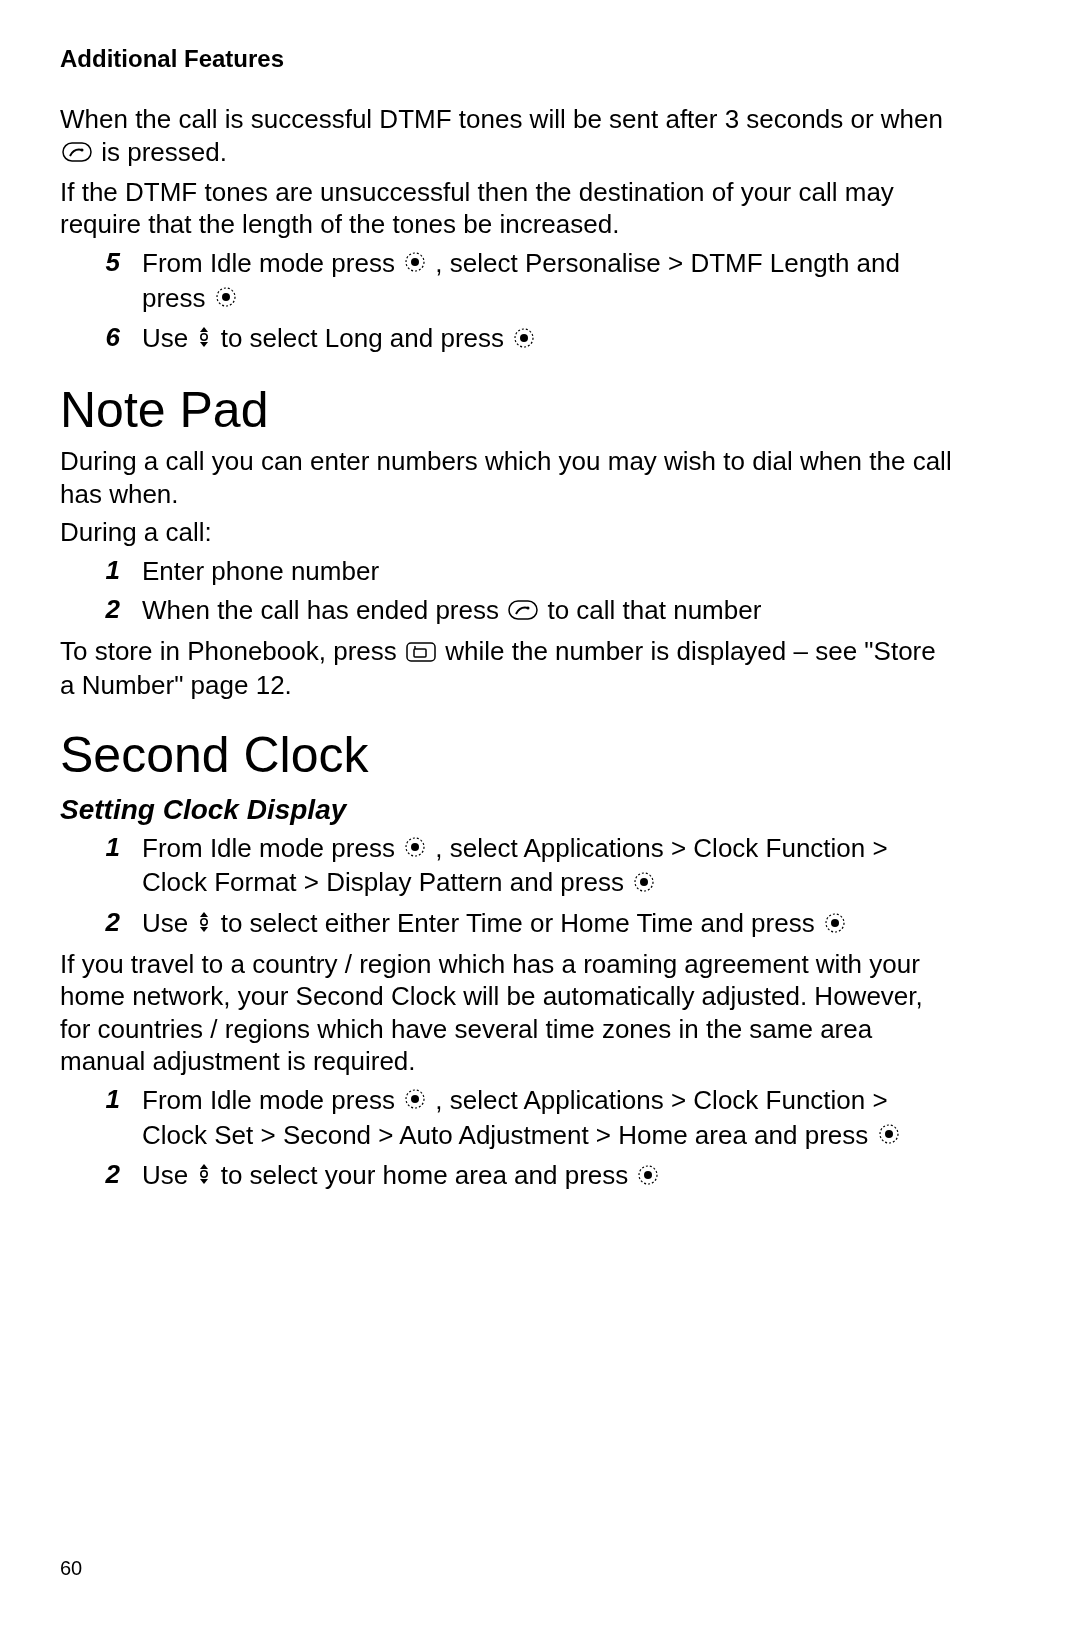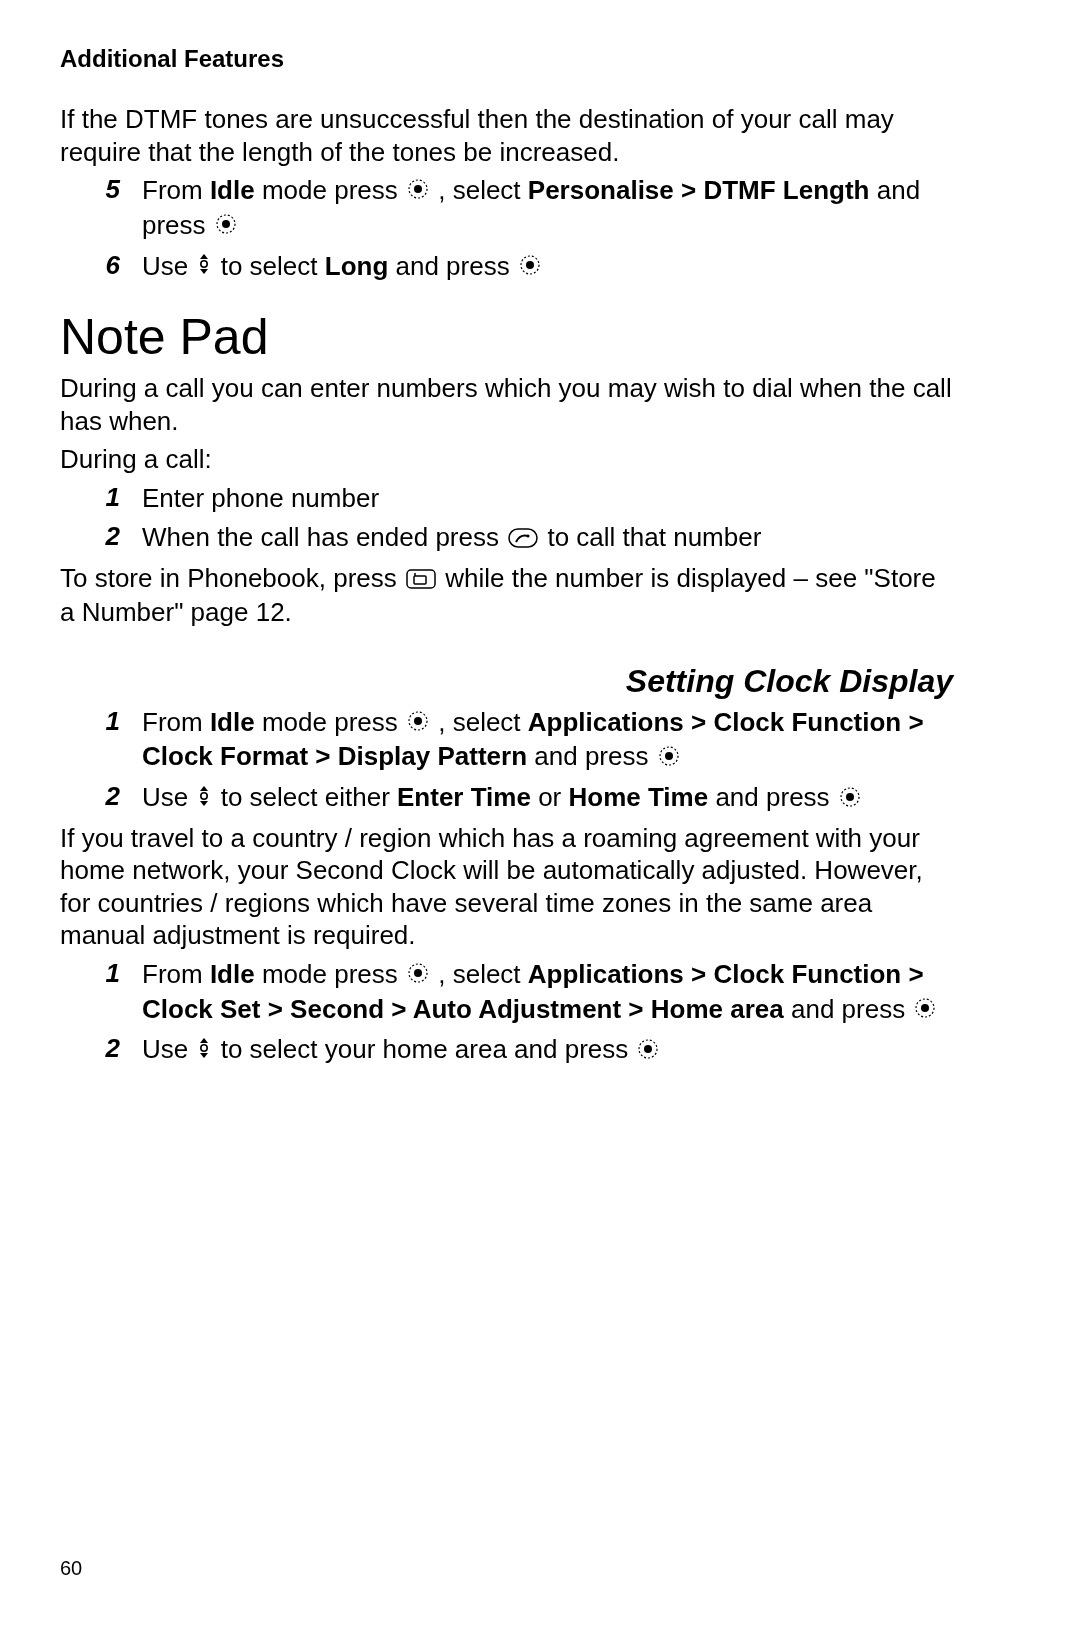--- a/index.html
+++ b/index.html
@@ -51,47 +51,55 @@
     line-height: 1.28;
     flex: 1;
   }
   .h1 {
     font-size: 50px;
     font-weight: normal;
     margin-top: 24px;
     margin-bottom: 6px;
   }
   .h3 {
-    font-size: 32px;
+    font-size: 28px;
     font-weight: bold;
     font-style: italic;
-    margin-top: 34px;
+    margin-top: 10px;
     margin-bottom: 4px;
-    text-align: right;
   }
   .page-num {
     position: absolute;
     bottom: 52px;
     left: 60px;
     font-size: 20px;
   }
   .icon {
     display: inline-block;
     vertical-align: middle;
     margin: 0 2px;
   }
-  b { font-weight: bold; }
+  b { font-weight: normal; }
 </style>
 </head>
 <body>
 
 <div class="page">
 
   <div class="section-header">Additional Features</div>
 
+  <div class="body-text">
+    <span>When the call is successful DTMF tones will be sent after 3 seconds or when </span>
+    <span class="icon"><svg width="30" height="20" viewBox="0 0 30 20">
+          <rect x="1" y="1" width="28" height="18" rx="9" fill="none" stroke="#000" stroke-width="1.5"></rect>
+          <path d="M8 14 Q12 6 20 8" fill="none" stroke="#000" stroke-width="2"></path>
+          <circle cx="20" cy="8" r="1.5" fill="#000"></circle>
+        </svg></span>
+    <span> is pressed.</span>
+  </div>
 
   <div class="body-text">If the DTMF tones are unsuccessful then the destination of your call may require that the length of the tones be increased.</div>
 
   <div class="ol">
     <div class="ol-row">
       <div class="ol-num">5</div>
       <div class="ol-body">
         <span>From </span><b>Idle</b><span> mode press </span>
         <span class="icon"><svg width="22" height="22" viewBox="0 0 22 22">
               <circle cx="11" cy="11" r="9" fill="none" stroke="#000" stroke-width="1.2" stroke-dasharray="2 2"></circle>
@@ -148,20 +156,21 @@
   <div class="body-text">
     <span>To store in Phonebook, press </span>
     <span class="icon"><svg width="30" height="20" viewBox="0 0 30 20">
           <rect x="1" y="1" width="28" height="18" rx="4" fill="none" stroke="#000" stroke-width="1.5"></rect>
           <rect x="8" y="7" width="12" height="8" rx="1" fill="none" stroke="#000" stroke-width="1.5"></rect>
           <line x1="9" y1="7" x2="9" y2="4" stroke="#000" stroke-width="1.5"></line>
         </svg></span>
     <span> while the number is displayed – see "Store a Number" page 12.</span>
   </div>
 
+  <div class="h1">Second Clock</div>
 
   <div class="h3">Setting Clock Display</div>
   <div class="ol">
     <div class="ol-row">
       <div class="ol-num">1</div>
       <div class="ol-body">
         <span>From </span><b>Idle</b><span> mode press </span>
         <span class="icon"><svg width="22" height="22" viewBox="0 0 22 22">
               <circle cx="11" cy="11" r="9" fill="none" stroke="#000" stroke-width="1.2" stroke-dasharray="2 2"></circle>
               <circle cx="11" cy="11" r="4" fill="#000"></circle>

